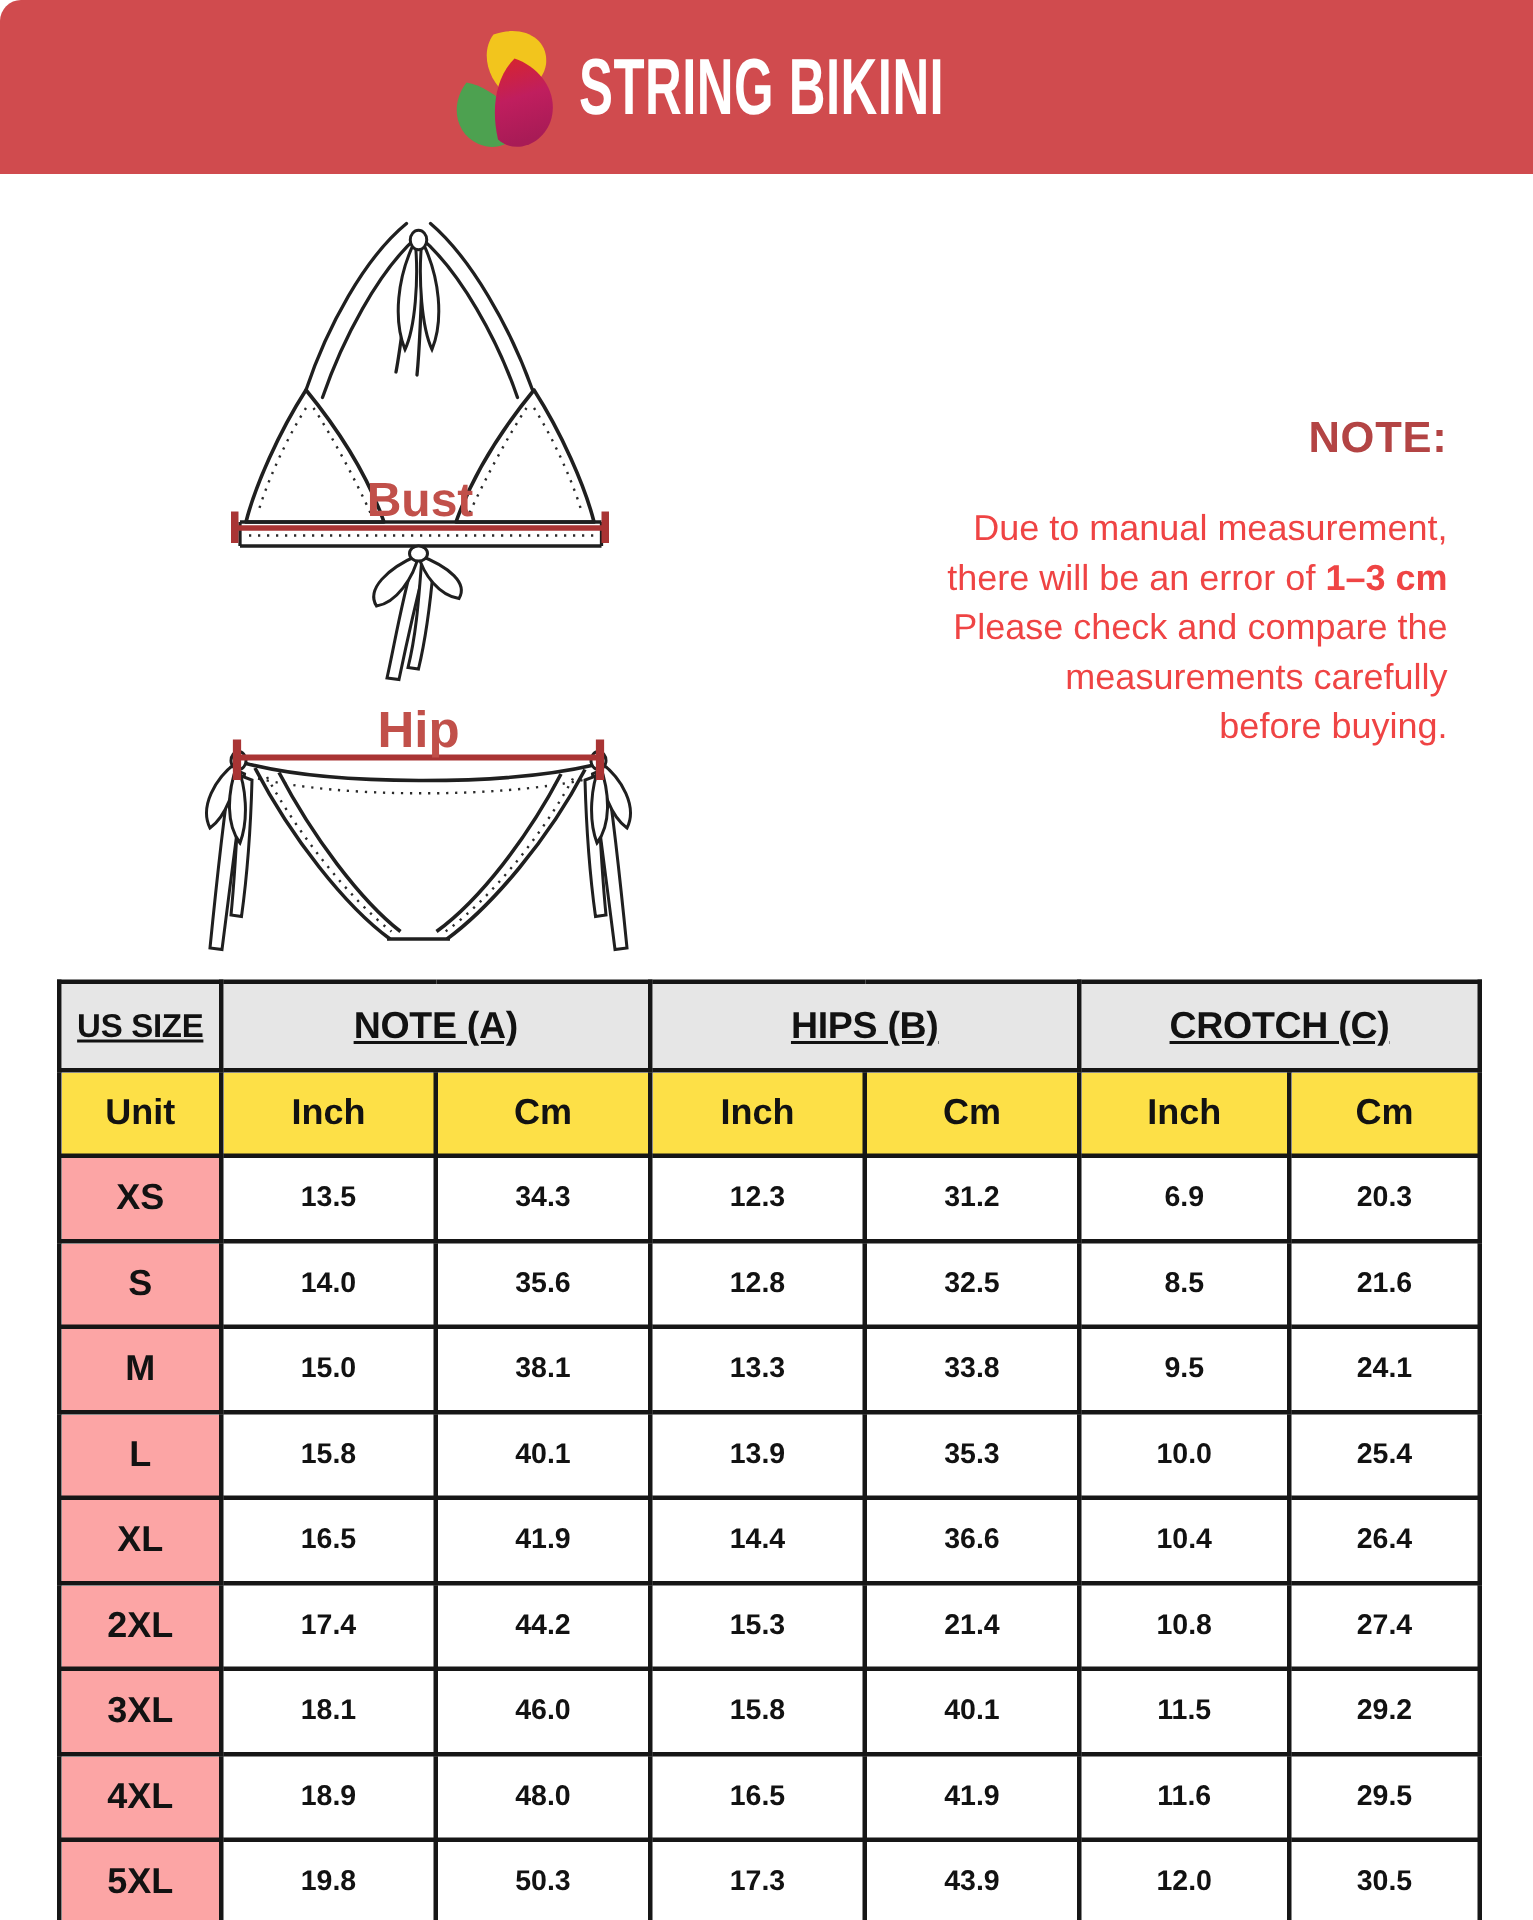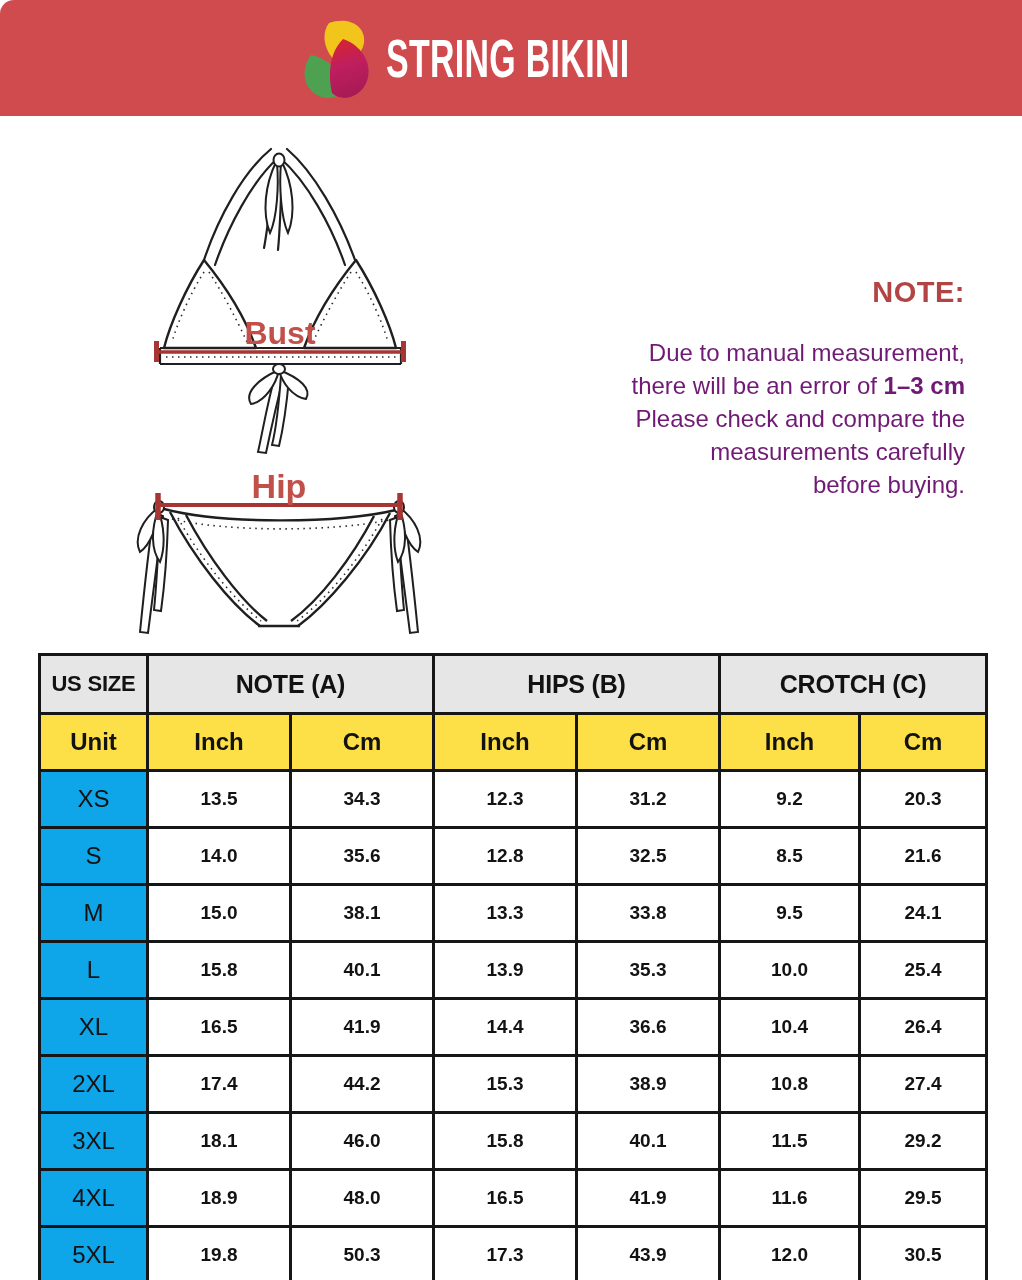--- a/index.html
+++ b/index.html
@@ -17,35 +17,35 @@
   .title-wrap h1{
     margin:0;font-size:53px;font-weight:bold;color:#ffffff;white-space:nowrap;
     transform:scaleX(0.64);transform-origin:left center;letter-spacing:0.5px;
   }
   
   .bikini-top{position:absolute;left:120px;top:132px;}
   .bikini-bottom{position:absolute;left:110px;top:462px;}
   
   .note{position:absolute;left:515px;top:276px;width:450px;text-align:right;}
   .note h2{margin:0 0 27px 0;font-size:29px;font-weight:bold;color:#b34444;letter-spacing:0.5px;}
-  .note p{margin:0;font-size:24px;line-height:33px;color:#701a75;}
+  .note p{margin:0;font-size:24px;line-height:33px;color:#ef4444;}
   .note b{font-weight:bold;}
   
   .size-table{
     position:absolute;left:38px;top:653px;width:947px;
     border-collapse:collapse;table-layout:fixed;background:#ffffff;
   }
   .size-table th,.size-table td{
     border:3px solid #161616;text-align:center;vertical-align:middle;
     height:54px;padding:0;color:#121212;overflow:hidden;
   }
-  .size-table tr.group-row th{height:56px;background:#e6e6e6;font-size:25px;font-weight:bold;letter-spacing:-0.2px;}
+  .size-table tr.group-row th{height:56px;background:#e6e6e6;font-size:25px;font-weight:bold;letter-spacing:-0.2px;text-decoration:underline;}
   .size-table tr.group-row th.us{font-size:22px;}
   .size-table th.unit{font-size:24px;font-weight:bold;background:#fde047;}
-  .size-table th.size{font-size:24px;font-weight:normal;background:#0ea5e9;}
+  .size-table th.size{font-size:24px;font-weight:bold;background:#fca5a5;}
   .size-table td.num{font-size:19px;font-weight:bold;}
 </style>
 </head>
 <body>
 
 <div class="page">
 
   <header class="banner">
     <svg class="logo" width="76" height="84" viewBox="0 0 76 84">
       <defs>
@@ -191,21 +191,21 @@
         <th class="unit">Cm</th>
         <th class="unit">Inch</th>
         <th class="unit">Cm</th>
       </tr>
       <tr>
         <th class="size">XS</th>
         <td class="num">13.5</td>
         <td class="num">34.3</td>
         <td class="num">12.3</td>
         <td class="num">31.2</td>
-        <td class="num">9.2</td>
+        <td class="num">6.9</td>
         <td class="num">20.3</td>
       </tr>
       <tr>
         <th class="size">S</th>
         <td class="num">14.0</td>
         <td class="num">35.6</td>
         <td class="num">12.8</td>
         <td class="num">32.5</td>
         <td class="num">8.5</td>
         <td class="num">21.6</td>
@@ -235,21 +235,21 @@
         <td class="num">14.4</td>
         <td class="num">36.6</td>
         <td class="num">10.4</td>
         <td class="num">26.4</td>
       </tr>
       <tr>
         <th class="size">2XL</th>
         <td class="num">17.4</td>
         <td class="num">44.2</td>
         <td class="num">15.3</td>
-        <td class="num">38.9</td>
+        <td class="num">21.4</td>
         <td class="num">10.8</td>
         <td class="num">27.4</td>
       </tr>
       <tr>
         <th class="size">3XL</th>
         <td class="num">18.1</td>
         <td class="num">46.0</td>
         <td class="num">15.8</td>
         <td class="num">40.1</td>
         <td class="num">11.5</td>

